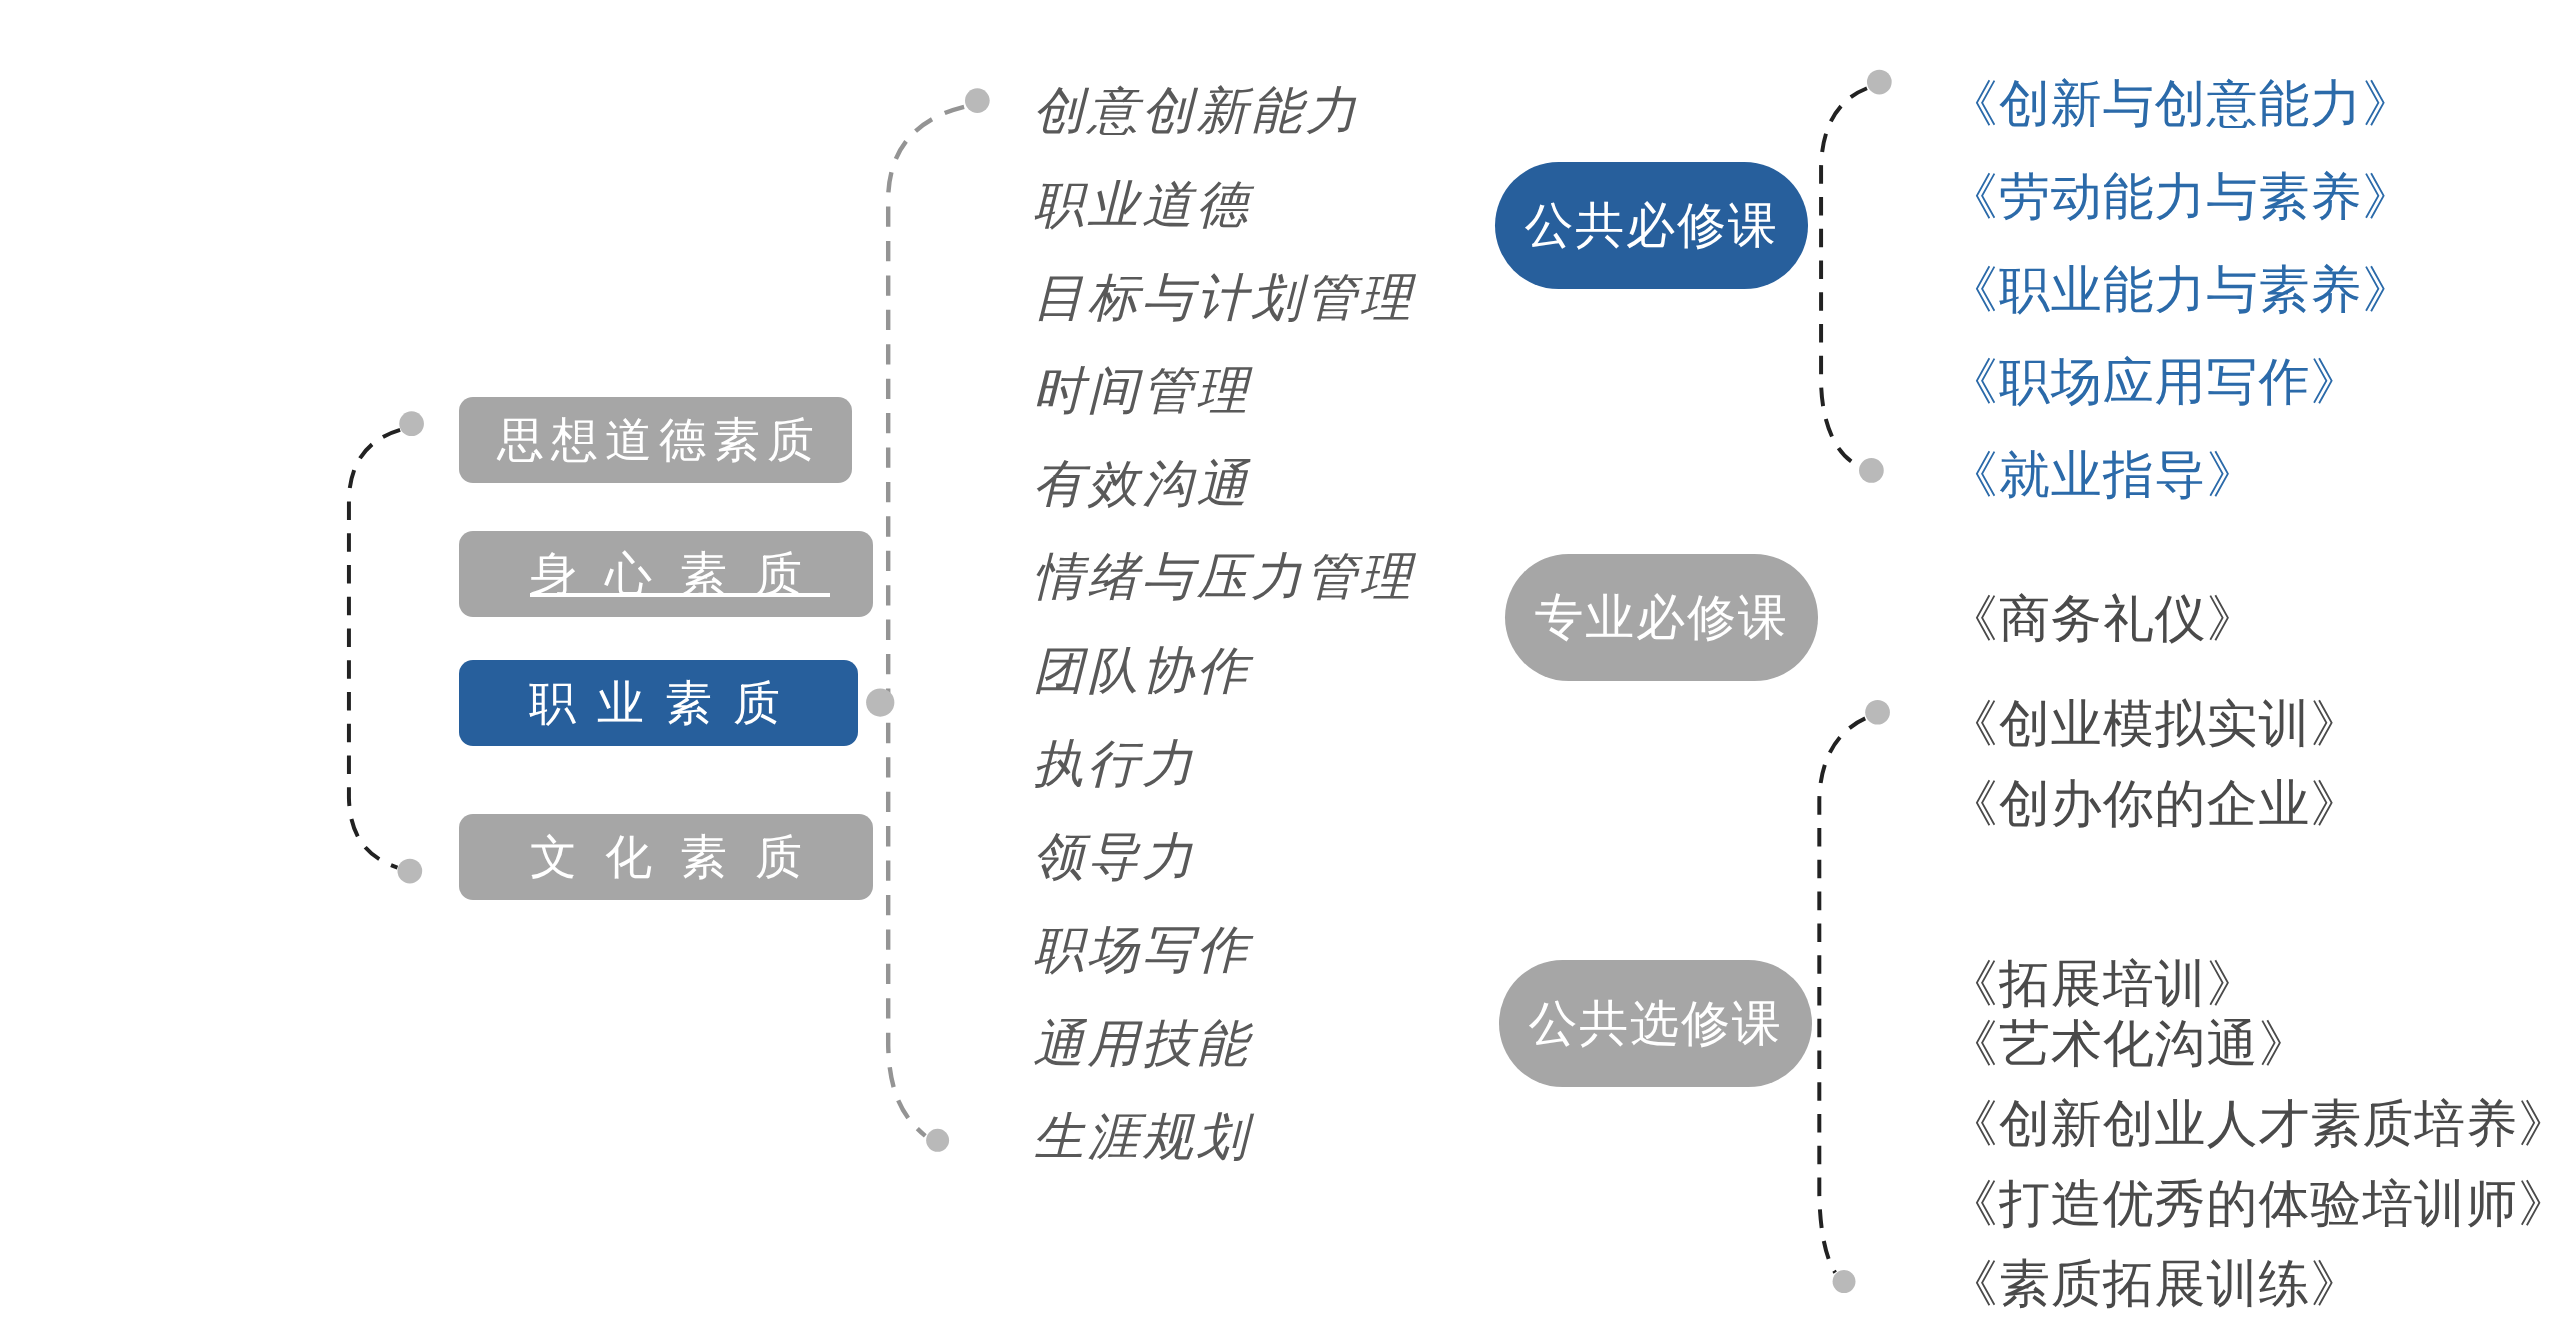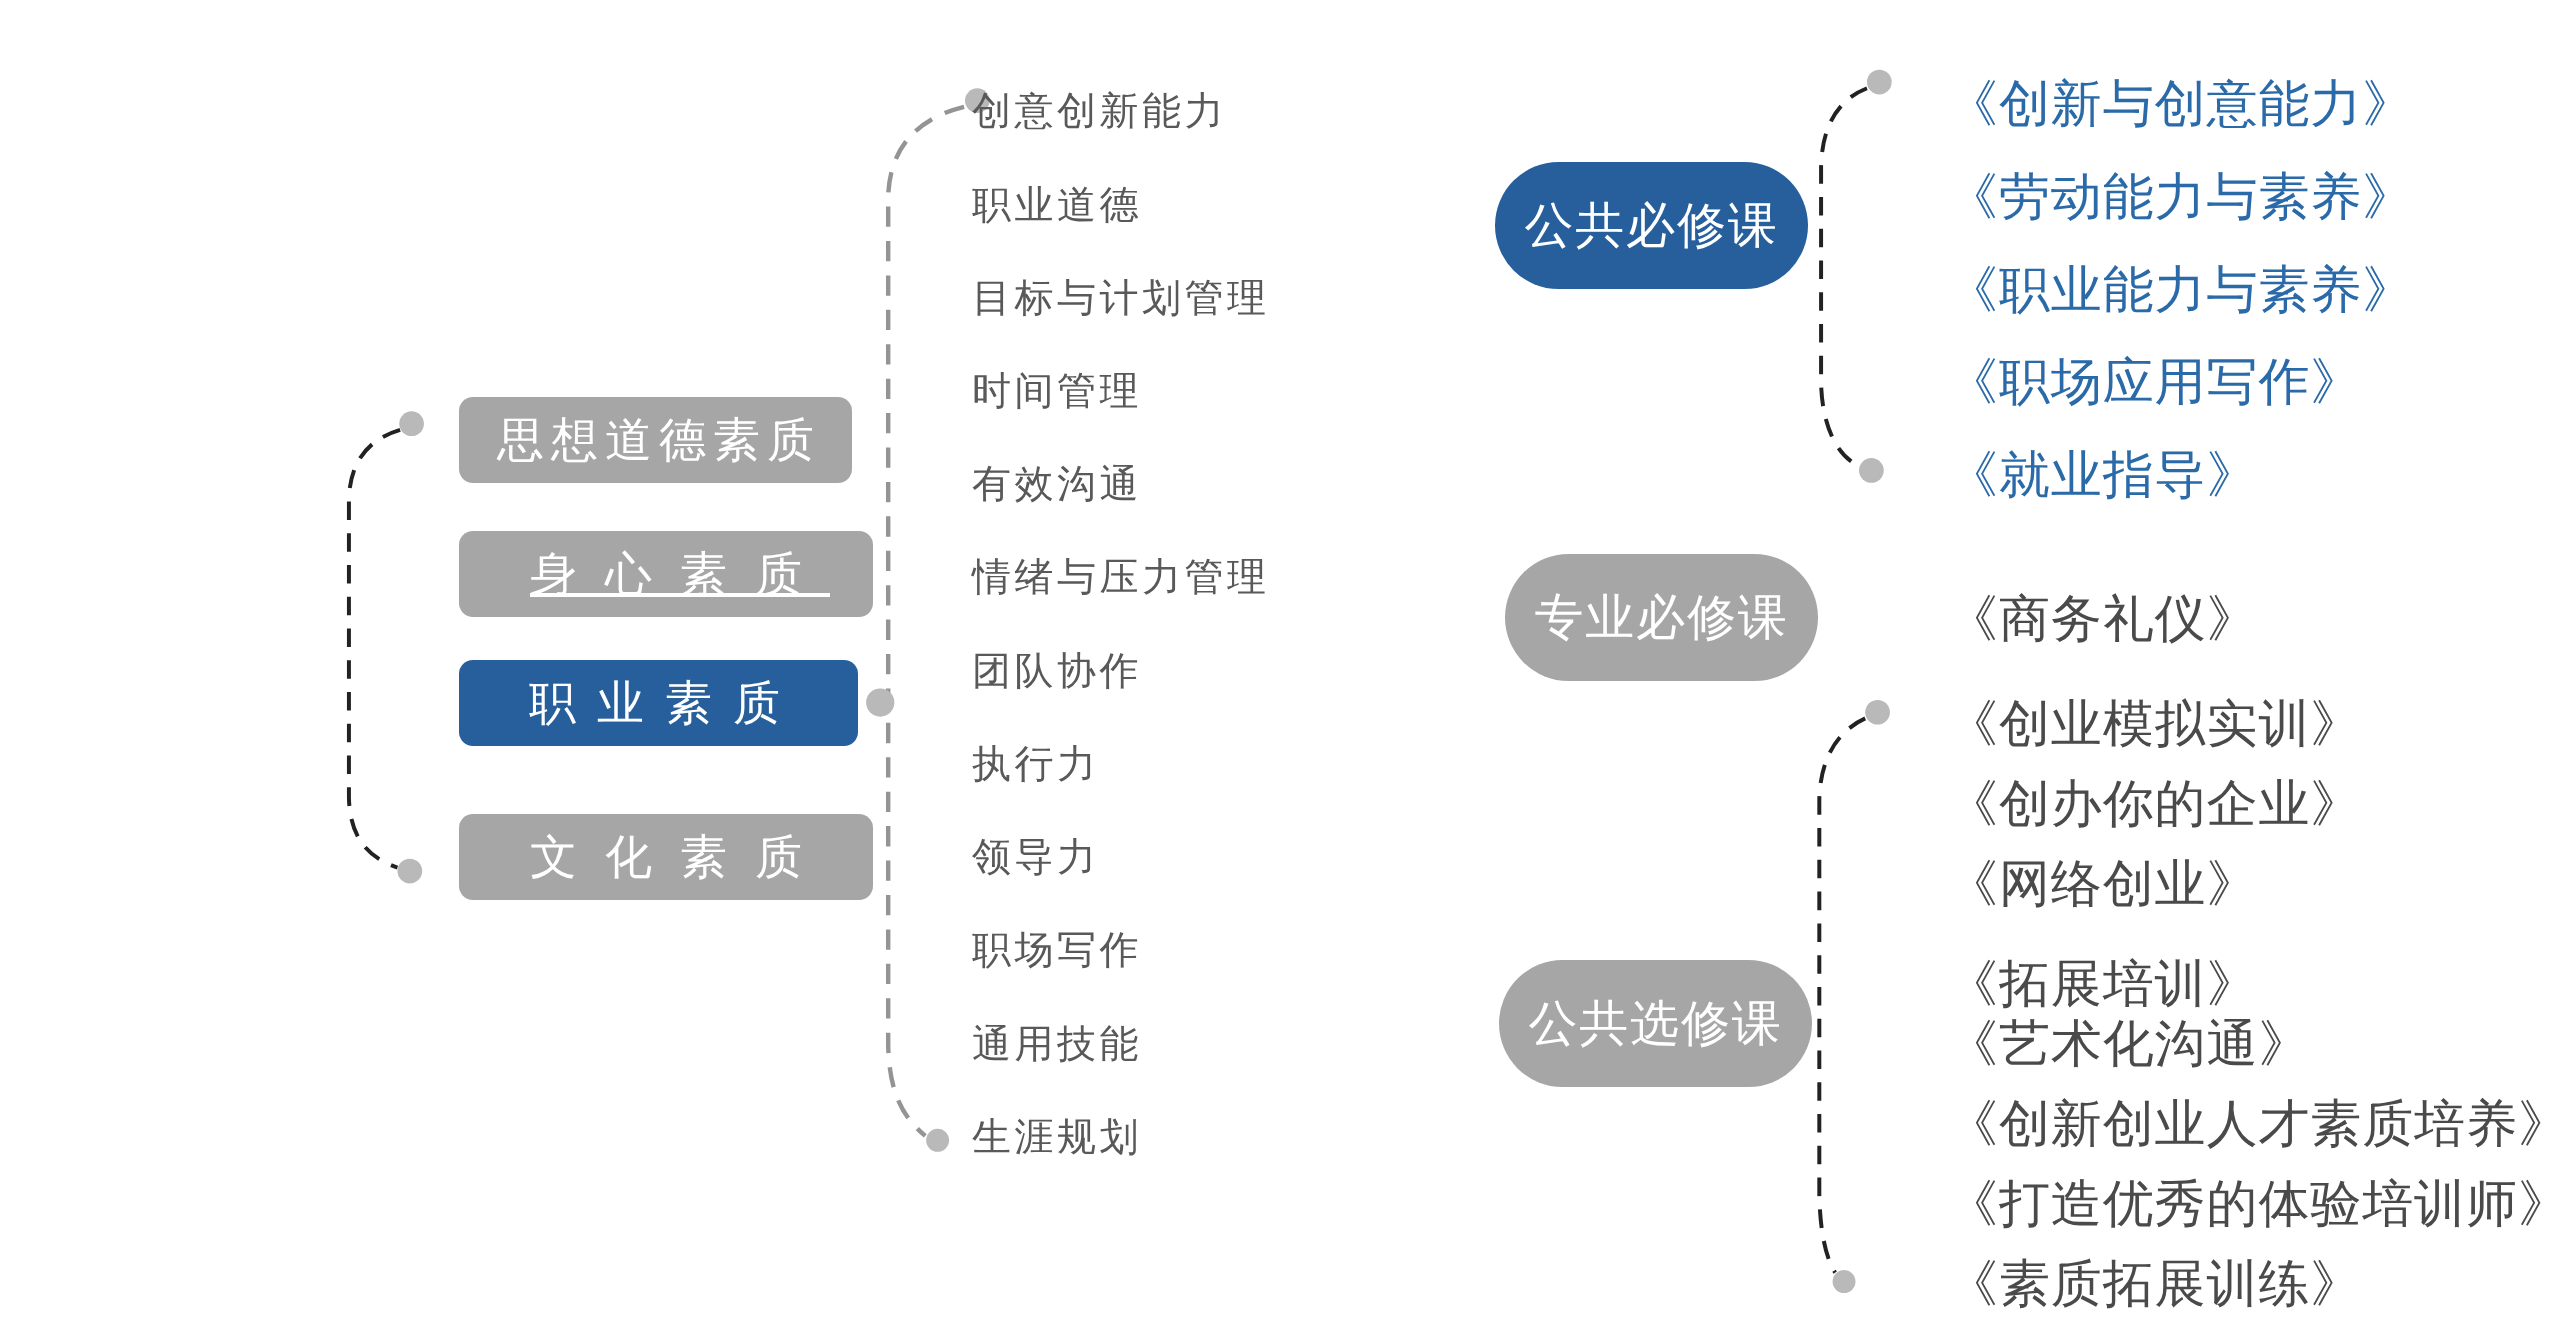--- a/index.html
+++ b/index.html
@@ -25,21 +25,21 @@
 
   .pill{position:absolute;display:flex;align-items:center;justify-content:center;
         color:#fff;background:var(--c-gray,#a6a6a6);border-radius:64px;
         width:313px;height:127px;font-size:49px;letter-spacing:1.8px;}
   .p1{left:1495px;top:162px;background:var(--c-blue,#275f9c);}
   .p2{left:1505px;top:554px;}
   .p3{left:1499px;top:960px;}
 
   .list{position:absolute;inset:0;}
   .li{position:absolute;transform:translateY(-50%);white-space:nowrap;line-height:1;}
-  .skill{left:972px;font-size:39px;letter-spacing:3.5px;color:var(--c-text,#595959);}
+  .skill{left:1033px;font-size:51px;letter-spacing:3.5px;color:var(--c-text,#595959);font-style:italic;}
   .book-blue{left:1947px;font-size:51px;letter-spacing:0.9px;color:var(--c-blue_text,#2b6aa9);}
   .book-gray{left:1947px;font-size:51px;letter-spacing:0.9px;color:var(--c-book_text,#4a4a4a);}
 </style>
 </head>
 <body>
 
 <div class="canvas">
 
   <svg class="connectors" viewBox="0 0 2918 1516" xmlns="http://www.w3.org/2000/svg">
 
@@ -92,21 +92,20 @@
       <div class="li book-blue" style="top: 289px;">《职业能力与素养》</div>
       <div class="li book-blue" style="top: 474px;">《就业指导》</div>
       <div class="li book-blue" style="top: 381px;">《职场应用写作》</div>
     </div>
   <div class="list">
       <div class="li book-gray" style="top: 606px; margin-top: 12px;">《商务礼仪》</div>
     </div>
   <div class="list">
       <div class="li book-gray" style="top: 723px;">《创业模拟实训》</div>
       <div class="li book-gray" style="top: 803px;">《创办你的企业》</div>
-      <div class="li book-gray" style="top: 883px;">《网络创业》</div>
       <div class="li book-gray" style="top: 963px; margin-top: 20px;">《拓展培训》</div>
       <div class="li book-gray" style="top: 1043px;">《艺术化沟通》</div>
       <div class="li book-gray" style="top: 1123px;">《创新创业人才素质培养》</div>
       <div class="li book-gray" style="top: 1203px;">《打造优秀的体验培训师》</div>
       <div class="li book-gray" style="top: 1283px;">《素质拓展训练》</div>
     </div>
 
 </div>
 
 

